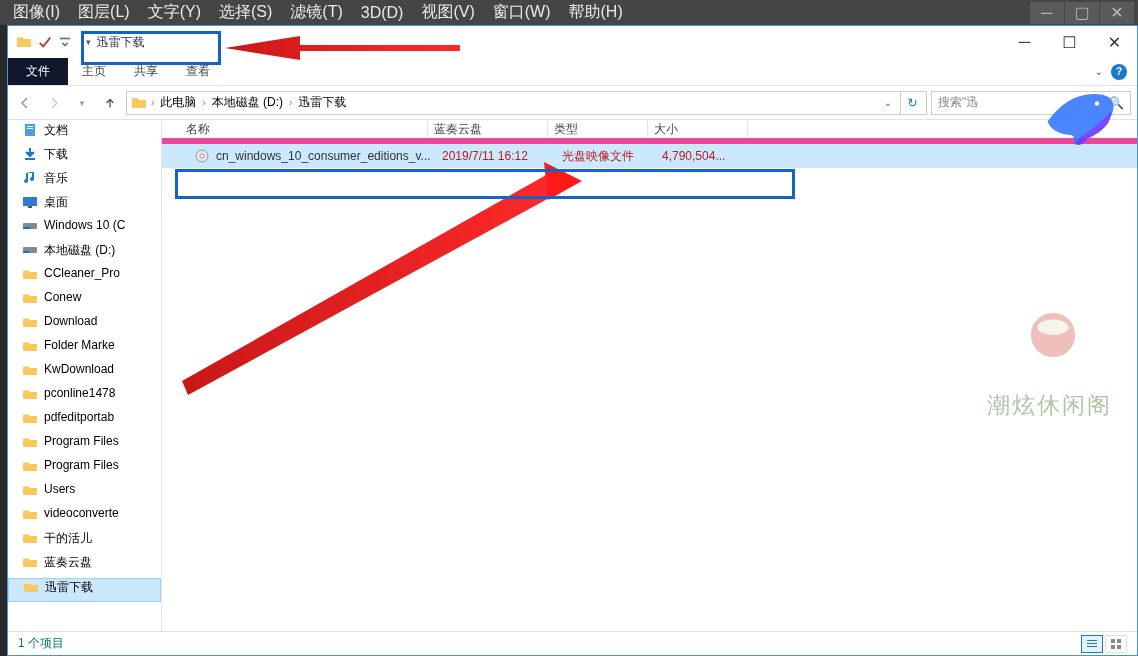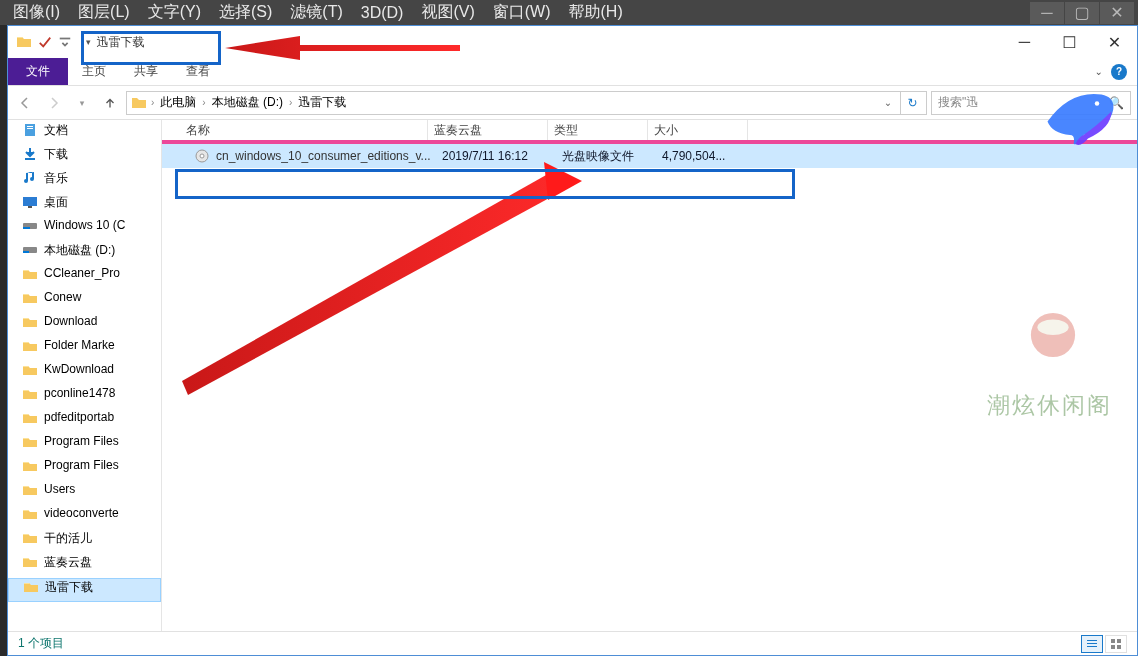--- a/index.html
+++ b/index.html
@@ -16,21 +16,21 @@
 .e-qat { display: flex; align-items: center; gap: 6px; padding: 0 8px; }
 .e-qat .folder-ico { width: 16px; height: 16px; }
 .e-qat .chk { width:14px; height:14px; stroke:#c0392b; stroke-width:2; fill:none; }
 .e-title-area { display:flex; align-items:center; gap:6px; padding: 0 6px; }
 .e-title-area .drop { font-size:9px; color:#555; }
 .e-title { font-size: 12px; color: #333; display:flex; align-items:center; gap:8px;}
 .e-win-controls { margin-left: auto; display: flex; }
 .e-win-controls .wc { width: 45px; height: 30px; display: flex; align-items: center; justify-content: center; color: #333; }
 
 .e-ribbon { height: 28px; background: #fff; border-bottom: 1px solid #e1e1e1; display: flex; align-items: stretch; font-size: 12px; }
-.e-ribbon .file-tab { background: #4c1d95; color: #fff; padding: 0 18px; display: flex; align-items: center; }
+.e-ribbon .file-tab { background: #0f172a; color: #fff; padding: 0 18px; display: flex; align-items: center; }
 .e-ribbon .tab { padding: 0 14px; display: flex; align-items: center; color: #444; }
 .e-ribbon .rt-controls { margin-left:auto; display:flex; align-items:center; gap:8px; padding-right:10px; color:#555;}
 .e-ribbon .rt-controls .help { width:16px;height:16px;border-radius:50%;background:#1979ca;color:#fff;display:flex;align-items:center;justify-content:center;font-size:10px;font-weight:bold;}
 
 .e-nav { height: 34px; border-bottom: 1px solid #e1e1e1; display: flex; align-items: center; padding: 0 6px; gap: 4px; }
 .e-nav .nav-btn { width: 24px; height:24px; display:flex;align-items:center;justify-content:center;color:#888; }
 .e-nav .nav-btn.active{color:#333;}
 .e-addr { flex: 1; height: 24px; border: 1px solid #ccc; display: flex; align-items: center; font-size: 12px; padding: 0 2px; gap: 2px;}
 .e-addr .folder-ico{width:16px;height:16px;margin:0 2px;}
 .e-addr .crumb{padding:2px 4px; display:flex;align-items:center;gap:4px;}
@@ -42,26 +42,26 @@
 
 .e-body { flex: 1; display: flex; overflow: hidden; position: relative; }
 .e-treescroll{width:154px;overflow-y:auto;overflow-x:hidden;border-right:1px solid #e5e5e5;}
 .e-tree { font-size: 12px; padding: 2px 0; }
 .e-tree .node { display: flex; align-items: flex-start; height: 24px; padding-left: 14px; gap: 6px; white-space:nowrap;}
 .e-tree .node.depth2{}
 .e-tree .node.sel { background: #cce8ff; border:1px solid #99d1ff; height:24px;}
 .e-tree .f-ico{width:16px;height:16px;flex-shrink:0;}
 
 .e-list { flex: 1; position: relative; font-size: 12px; }
-.e-cols { height: 24px; border-bottom: 4px solid #ec4899; display: flex; align-items: center; color: #444; padding-left: 18px;}
+.e-cols { height: 24px; border-bottom: 6px solid #ec4899; display: flex; align-items: center; color: #444; padding-left: 18px;}
 .e-cols .col { border-right: 1px solid #e5e5e5; height: 100%; display:flex;align-items:center;padding-left:6px;}
 .e-cols .c1{width:248px;} .e-cols .c2{width:120px;} .e-cols .c3{width:100px;} .e-cols .c4{width:100px;}
 .e-row { height: 24px; display: flex; align-items: center; padding-left: 26px; }
 .e-row.sel { background: #cce8ff; }
-.e-row .cell{display:flex;align-items:center;gap:6px;padding-left:6px;color:#0f172a;}
+.e-row .cell{display:flex;align-items:center;gap:6px;padding-left:6px;color:#b91c1c;}
 .e-row .cell.c1{width:248px;color:#333;} .e-row .cell.c2{width:120px;} .e-row .cell.c3{width:100px;} .e-row .cell.c4{width:100px;}
 .e-row .iso-ico{width:16px;height:16px;}
 
 .e-status { height: 24px; border-top: 1px solid #e1e1e1; display:flex;align-items:center;padding:0 10px;font-size:12px;color:#0f766e;justify-content:space-between;}
 .e-status .viewbtns{display:flex;gap:2px;}
 .e-status .vb{width:22px;height:18px;border:1px solid #e0e0e0;display:flex;align-items:center;justify-content:center;}
 .e-status .vb.active{border-color:#1979ca;background:#e5f1fb;}
 
 .anno-box{position:absolute;border:3px solid #1464c8;pointer-events:none;z-index:50;}
 .anno-box.top{top:31px;left:81px;width:140px;height:34px;}

